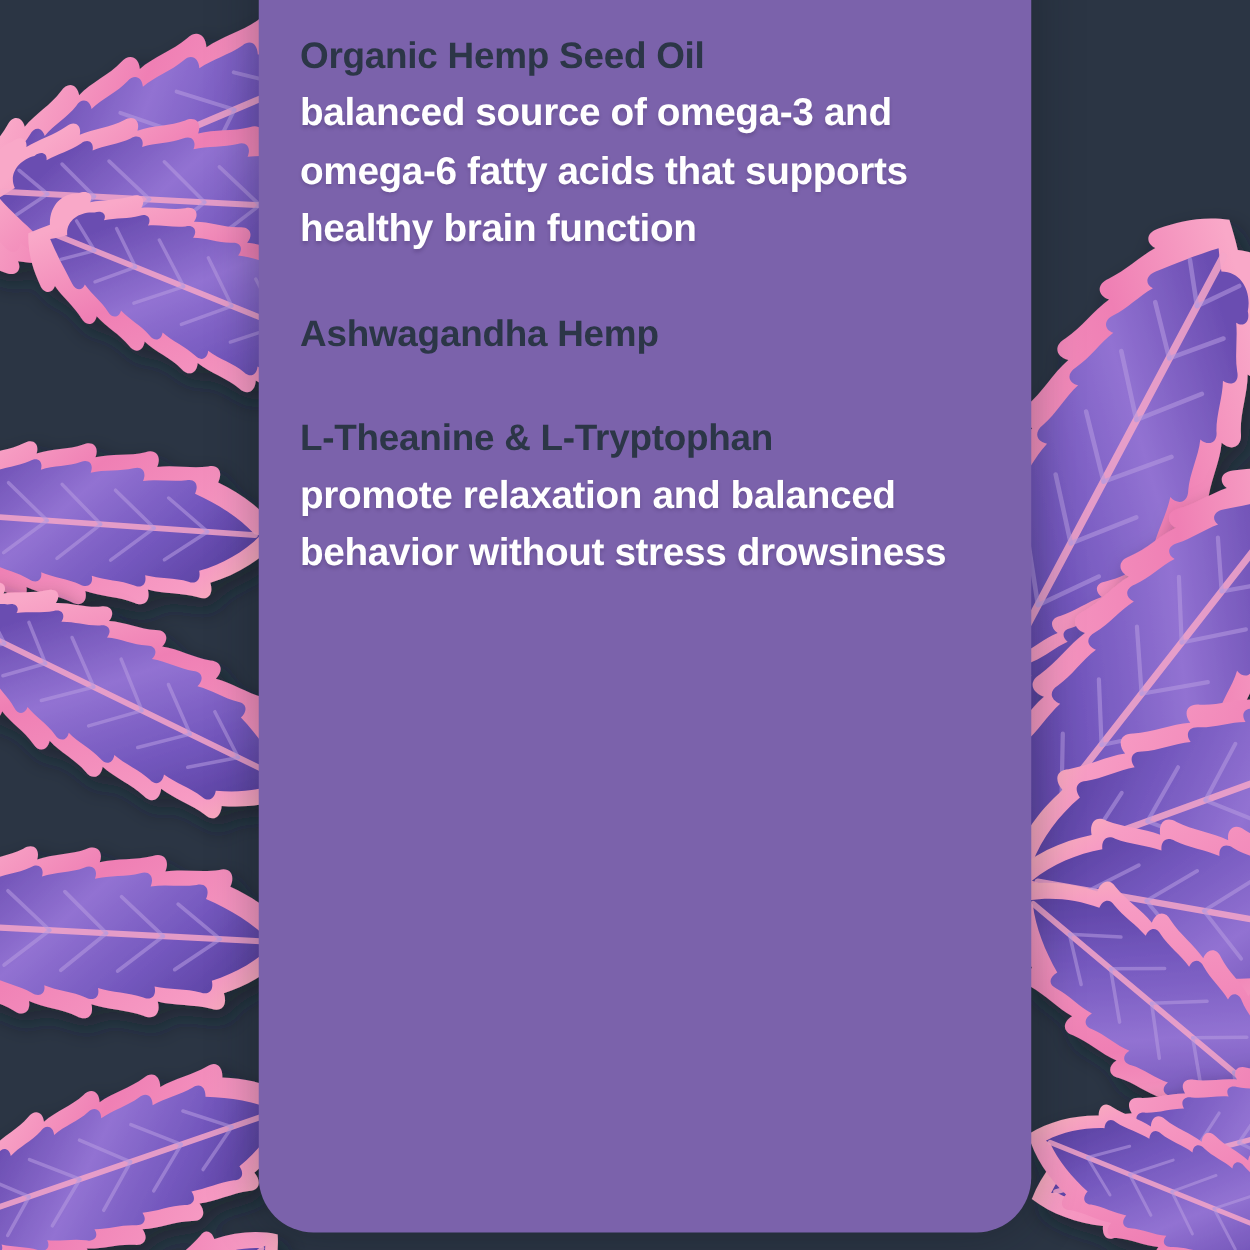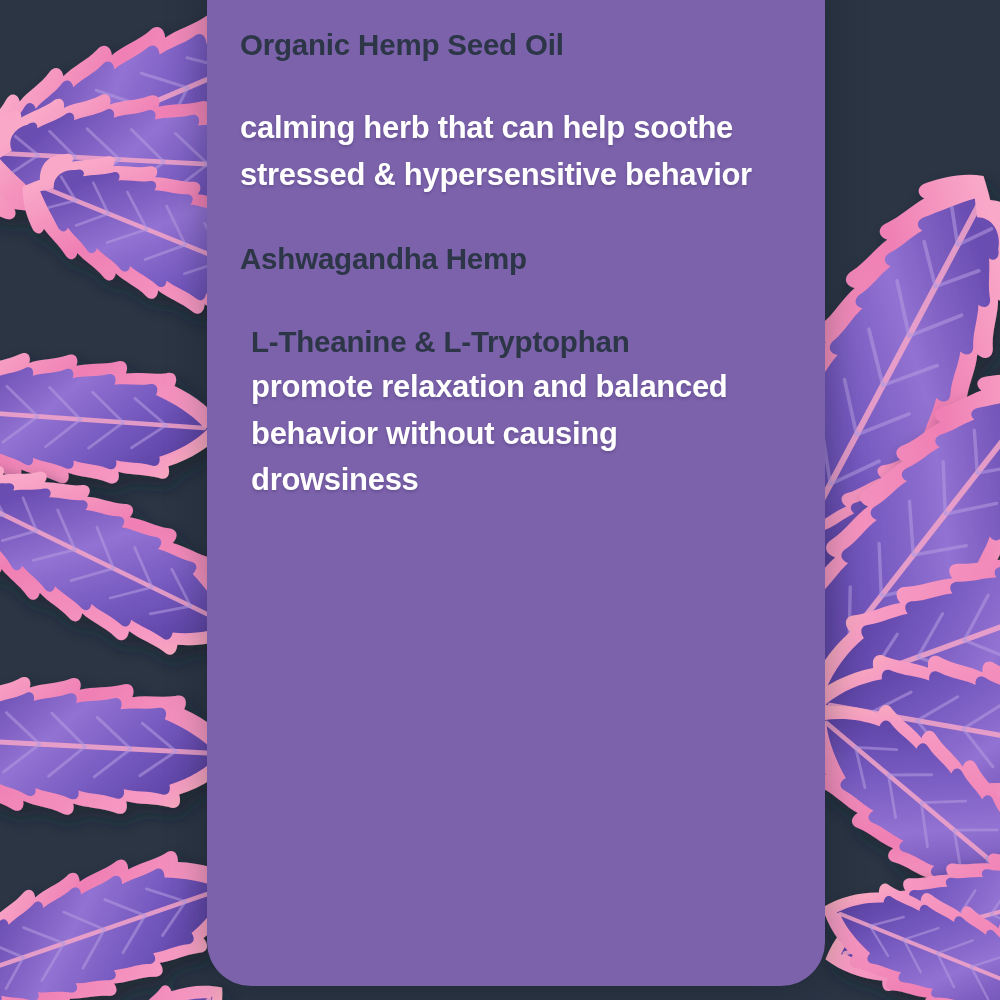--- a/index.html
+++ b/index.html
@@ -53,21 +53,20 @@
     height: 986px;
     padding-top: 22px;
     box-sizing: border-box;
   }
 
   .ingredient-block {
     margin-bottom: 38px;
   }
   .ingredient-block:last-child {
     margin-bottom: 0;
-    margin-left: 11px;
   }
 
   .ingredient-name {
     font-size: 29.5px;
     font-weight: bold;
     color: #2c3647;
     line-height: 45px;
     letter-spacing: -0.2px;
     white-space: nowrap;
   }
@@ -238,31 +237,31 @@
       <use href="#leaflet" transform="translate(820,960) rotate(-15) scale(300)"></use>
       <use href="#leaflet" class="alt" transform="translate(818,905) rotate(22) scale(280)"></use>
     </g>
   </svg>
 
   <div id="ingredient-card">
     <div id="card-inner">
 
       <div class="ingredient-block">
         <div class="ingredient-name">Organic Hemp Seed Oil</div>
-      </div>
-
-      <div class="ingredient-block">
-        <div class="ingredient-desc">calming herb that can help soothe stressed &amp; hypersensitive behavior</div>
+        <div class="ingredient-desc">balanced source of omega-3 and omega-6 fatty acids that supports healthy brain function</div>
+      </div>
+
+      <div class="ingredient-block">
       </div>
 
       <div class="ingredient-block">
         <div class="ingredient-name">Ashwagandha Hemp</div>
       </div>
 
       <div class="ingredient-block">
         <div class="ingredient-name">L-Theanine &amp; L-Tryptophan</div>
-        <div class="ingredient-desc">promote relaxation and balanced behavior without causing drowsiness</div>
+        <div class="ingredient-desc">promote relaxation and balanced behavior without stress drowsiness</div>
       </div>
 
     </div>
   </div>
 
 </div>
 
 </body></html>

